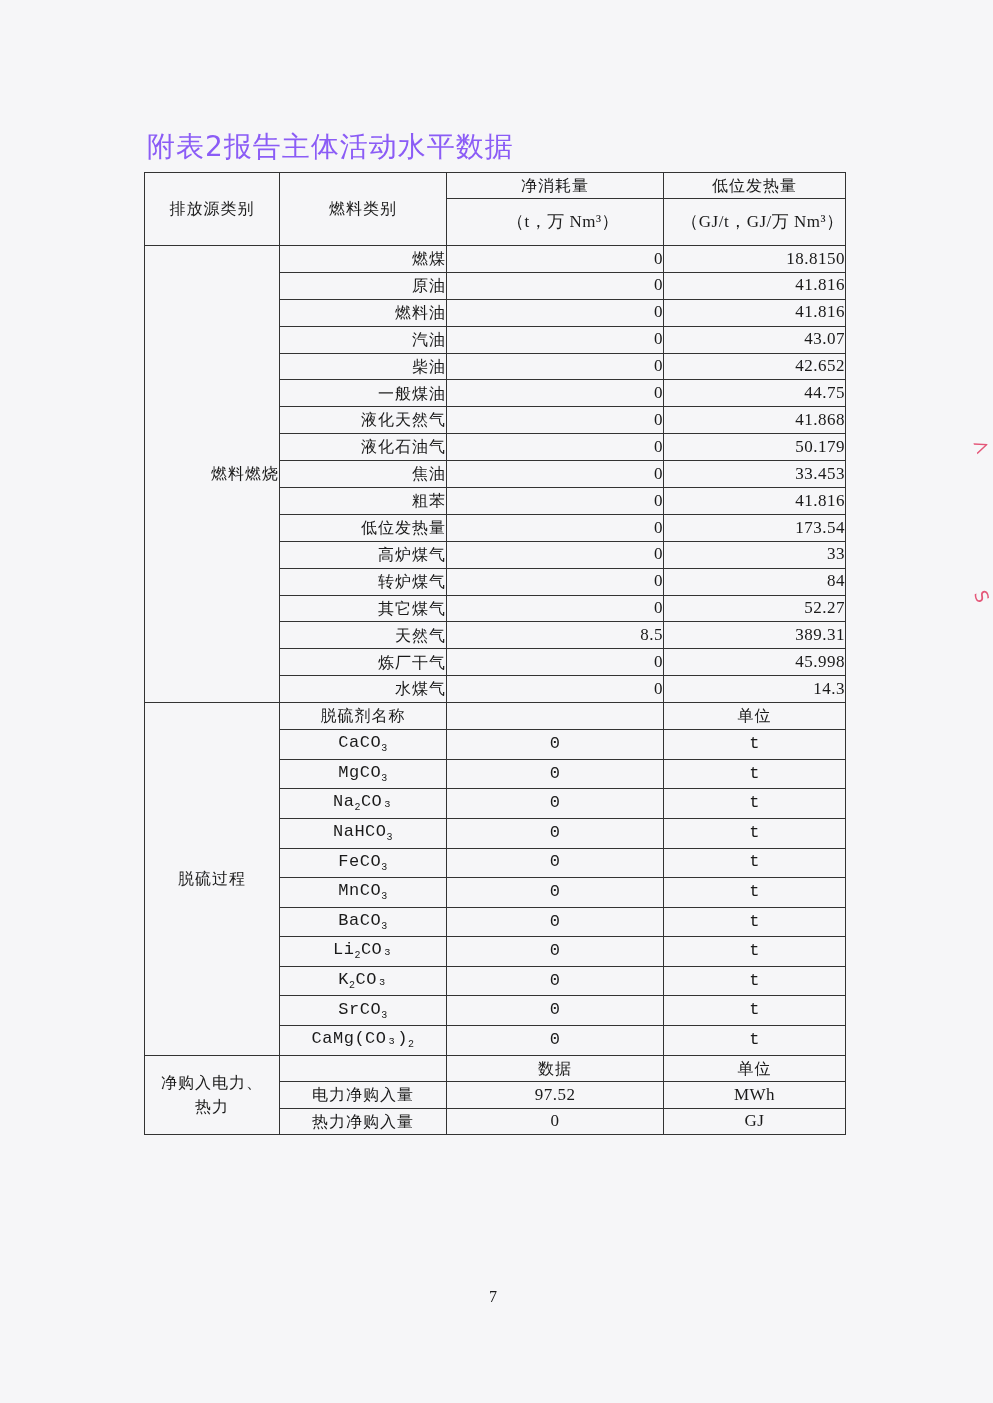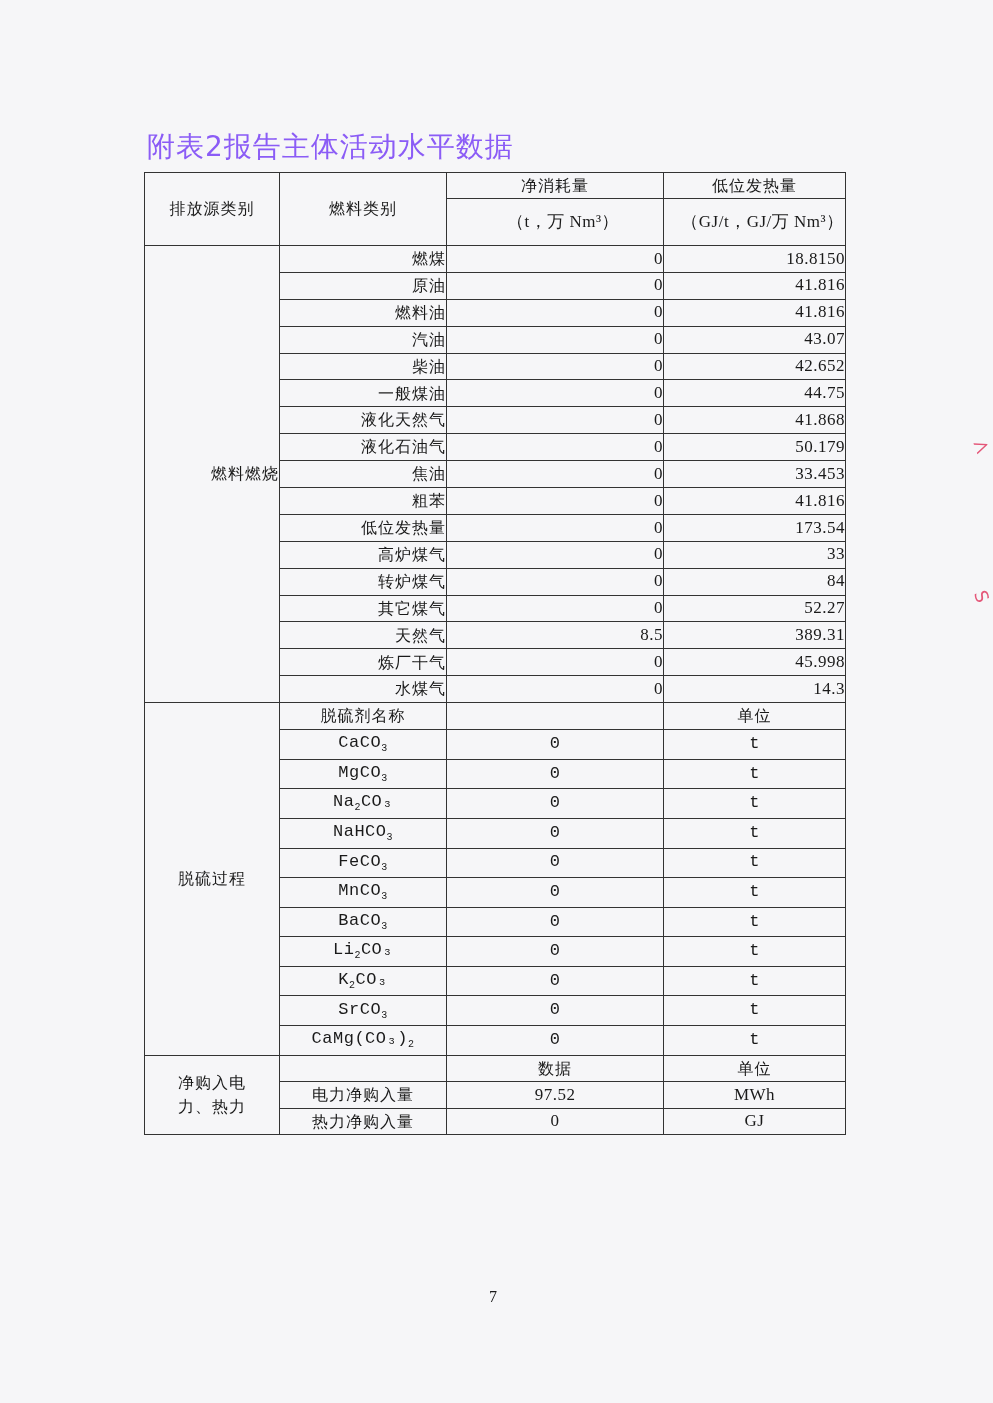--- a/index.html
+++ b/index.html
@@ -210,21 +210,21 @@
       <td class="num">0</td>
       <td class="num">t</td>
     </tr>
     <tr class="ds">
       <td class="num"><span>CaMg(CO₃)</span><sub>2</sub><span></span></td>
       <td class="num">0</td>
       <td class="num">t</td>
     </tr>
 
     <tr class="pw">
-      <td rowspan="3" class="cjk" style="padding:0 25px; line-height:1.5;font-family:Liberation Serif, serif;">净购入电力、热力</td>
+      <td rowspan="3" class="cjk" style="padding:0 8px; line-height:1.5;font-family:Liberation Serif, serif;">净购入电力、热力</td>
       <td class="cjk"></td>
       <td class="cjk">数据</td>
       <td class="cjk">单位</td>
     </tr>
     <tr class="pw">
       <td class="cjk">电力净购入量</td>
       <td class="num">97.52</td>
       <td class="num">MWh</td>
     </tr>
     <tr class="pw">

